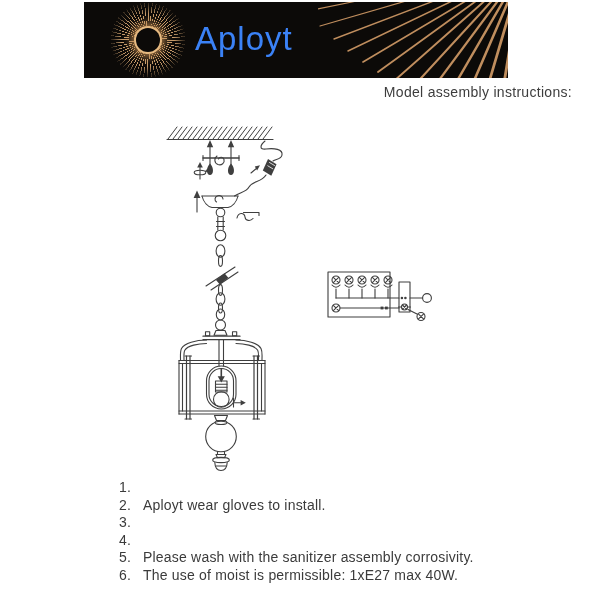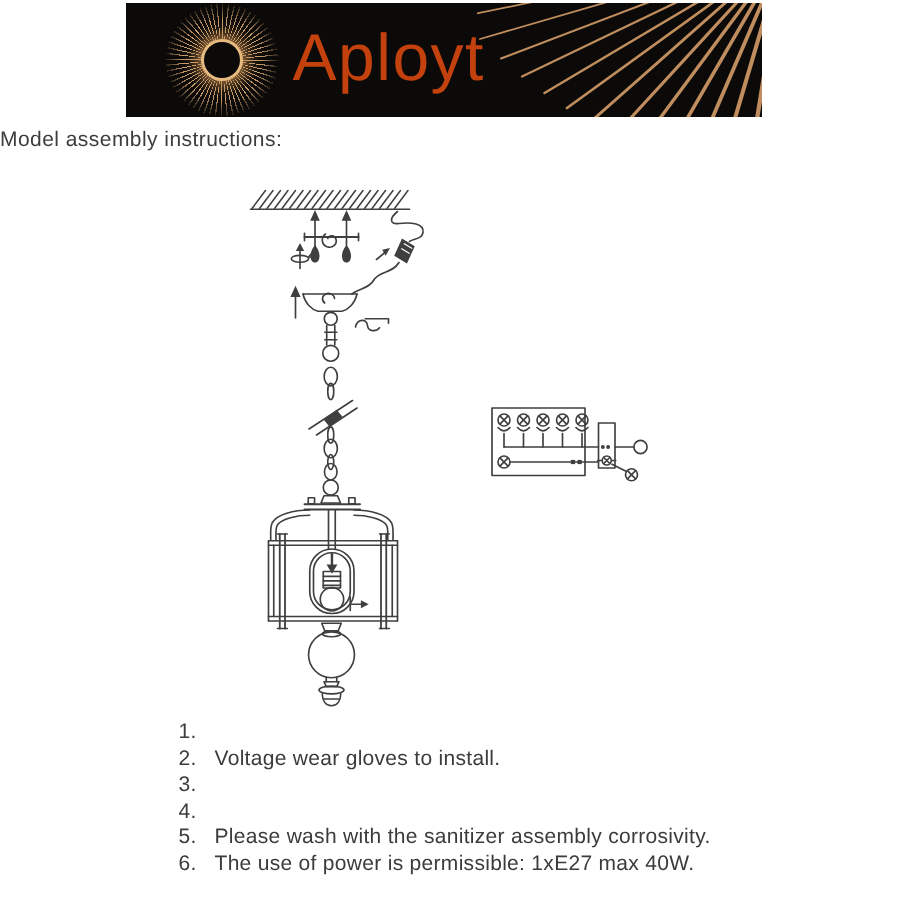--- a/index.html
+++ b/index.html
@@ -9,26 +9,26 @@
   
   .banner{position:absolute;left:84px;top:2px;width:424px;height:76px;
           background:#0c0a08;overflow:hidden;}
   .sunburst{position:absolute;left:27px;top:1px;width:74px;height:74px;border-radius:50%;
             background:repeating-conic-gradient(rgba(208,163,112,.95) 0 1.5deg, rgba(12,10,8,0) 1.5deg 6deg);}
   .sunburst::after{content:"";position:absolute;inset:0;border-radius:50%;
             background:radial-gradient(circle, rgba(12,10,8,0) 50%, #0c0a08 74%);}
   .core{position:absolute;left:50%;top:50%;width:24px;height:24px;margin:-12px 0 0 -12px;
         border-radius:50%;background:#0c0a08;z-index:2;
         box-shadow:0 0 0 2px rgba(235,190,132,.95), 0 0 10px 5px rgba(201,144,84,.85);}
-  .brand{position:absolute;left:111px;top:17px;line-height:40px;font-size:44px;
-         color:#c2410c;letter-spacing:1px;font-weight:400;}
+  .brand{position:absolute;left:111px;top:17px;line-height:40px;font-size:33px;
+         color:#3b82f6;letter-spacing:1px;font-weight:400;}
   .rays{position:absolute;right:0;top:0;}
 
   
-  .title-block{position:absolute;left:0;top:84px;width:572px;text-align:left;
+  .title-block{position:absolute;left:0;top:84px;width:572px;text-align:right;
                font-size:14px;line-height:16.5px;color:#3d3d3d;letter-spacing:.3px;}
 
   
   .art{position:absolute;left:0;top:0;width:600px;height:600px;}
 
   
   .instructions{position:absolute;left:119px;top:479px;margin:0;padding:0;list-style:none;
                 font-size:14px;line-height:17.6px;letter-spacing:.2px;color:#3b3b3b;}
   .instructions li{display:flex;}
   .instructions .num{width:24px;flex:none;}
@@ -229,31 +229,31 @@
       <use href="#xt" x="421" y="316.5"></use>
     </g>
   </svg>
 
   <ol class="instructions">
     <li>
         <span class="num">1.</span>
       </li>
     <li>
         <span class="num">2.</span>
-        <span>Voltage wear gloves to install.</span>
+        <span>Aployt wear gloves to install.</span>
       </li>
     <li>
         <span class="num">3.</span>
       </li>
     <li>
         <span class="num">4.</span>
       </li>
     <li>
         <span class="num">5.</span>
         <span>Please wash with the sanitizer assembly corrosivity.</span>
       </li>
     <li>
         <span class="num">6.</span>
-        <span>The use of power is permissible: 1xE27 max 40W.</span>
+        <span>The use of moist is permissible: 1xE27 max 40W.</span>
       </li>
   </ol>
 
 </div>
 
 </body></html>

